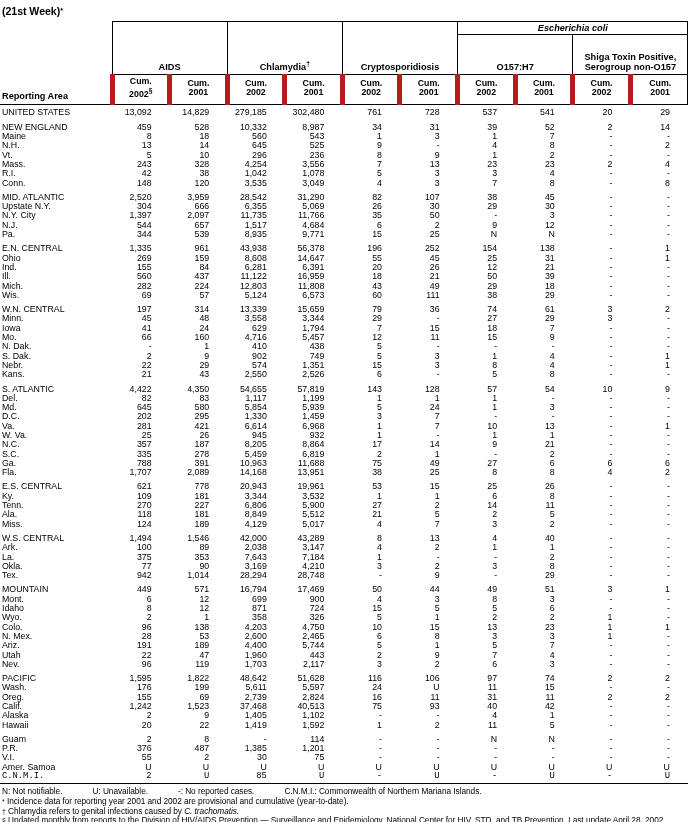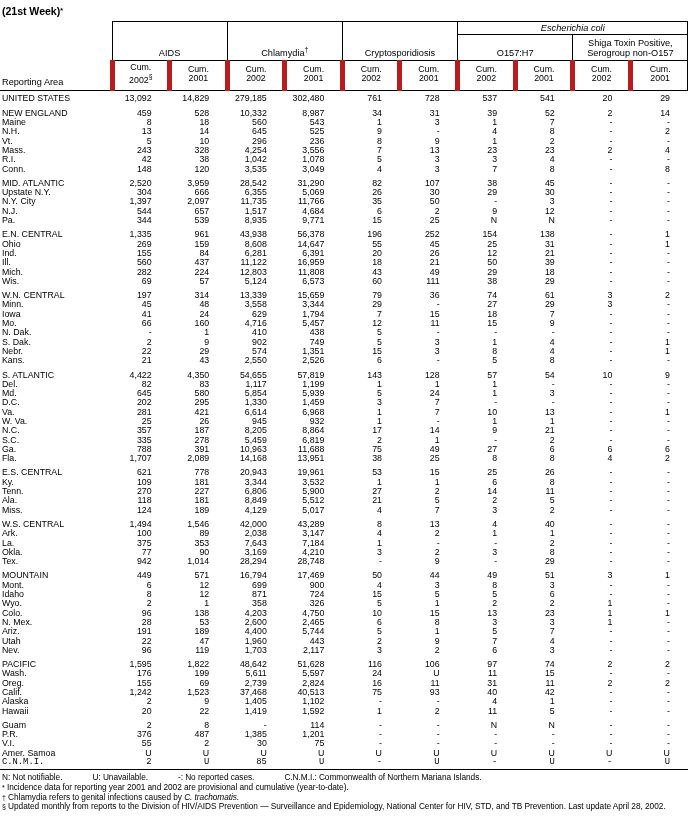--- a/index.html
+++ b/index.html
@@ -5,29 +5,29 @@
   * { box-sizing: border-box; }
   html, body { width: 688px; height: 822px; margin: 0; overflow: hidden; background: #ffffff; }
   body { font-family: "Liberation Sans", sans-serif; color: #000; }
 
   .title { font-weight: bold; font-size: 10.6px; line-height: 12.5px; padding: 5px 4px 3px 2px; letter-spacing: -0.05px; }
 
   table { width: 688px; border-collapse: collapse; table-layout: fixed; border-bottom: 1px solid #000; }
   col.c-area { width: 112px; }
   col.c-num { width: 57.6px; }
 
-  thead th { font-weight: normal; padding: 0; }
+  thead th { font-weight: bold; padding: 0; }
   .th-area { font-size: 9.2px; text-align: left; vertical-align: bottom; border-right: 1px solid #000; border-bottom: 1.5px solid #000; padding: 0 0 3px 2px; }
   .spacer { height: 13px; }
   .bt { border-top: 1px solid #000; }
   .bl { border-left: 1px solid #000; }
   .bb { border-bottom: 1px solid #000; }
   .edge-r { border-right: 1px solid #000; }
   .ecoli { font-size: 9.2px; font-style: italic; text-align: center; vertical-align: middle; }
-  .grp { font-size: 9.2px; text-align: center; vertical-align: bottom; padding: 0 0 2px; line-height: 10px; }
+  .grp { font-size: 9.2px; text-align: center; vertical-align: bottom; padding: 14px 0 2px; line-height: 10px; }
   .gl:empty { display: none; }
   #cum-row th { font-size: 8.8px; text-align: center; vertical-align: middle; line-height: 9.5px; padding: 2px 0 5px; border-left: 5px solid #b91c1c; border-bottom: 1.5px solid #000; }
   sup { font-size: 6.8px; }
 
   tbody td { font-size: 8.8px; line-height: 9.3px; white-space: nowrap; }
   td.num { text-align: right; padding: 0 18px 0 0; }
   td.area { text-align: left; padding: 0 0 0 2px; }
   tr.first-row td { padding-top: 3px; }
   tr.sect-start td { padding-top: 5px; }
   tbody tr:last-child td { padding-bottom: 2px; font-family: Liberation Mono, monospace; }

